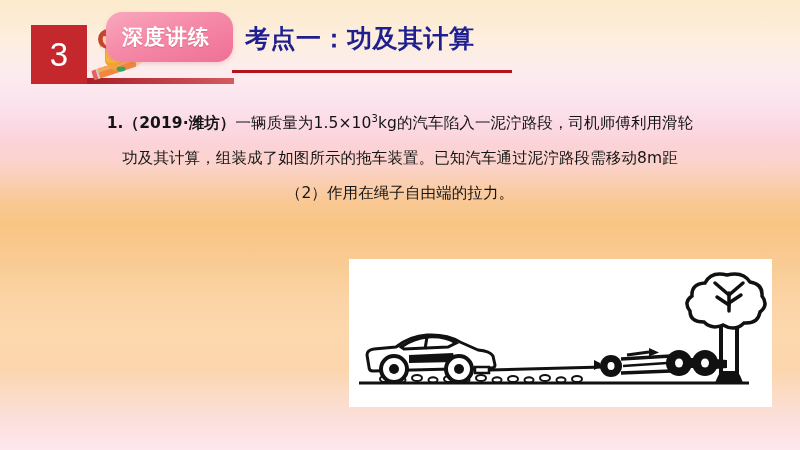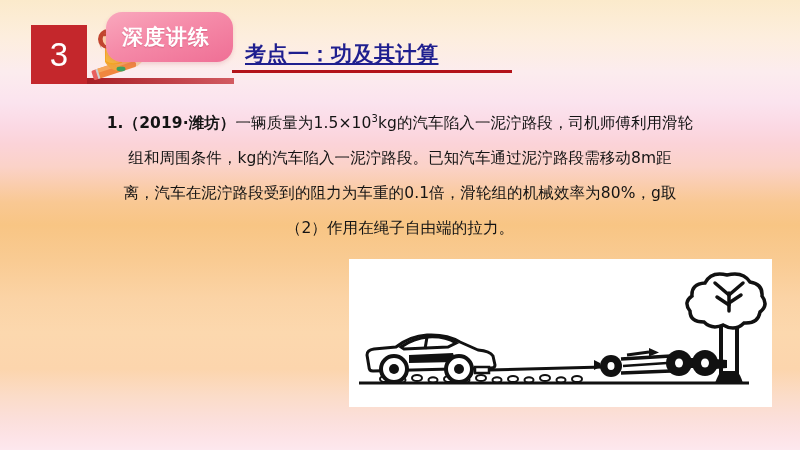--- a/index.html
+++ b/index.html
@@ -104,29 +104,28 @@
     position: absolute;
     left: 88px;
     top: 22px;
     width: 62px;
     height: 62px;
   }
 
   .head-title {
     position: absolute;
     left: 245px;
-    top: 40px;
+    top: 24px;
     color: #1f1f8f;
-    font-size: 21px;
+    font-size: 25px;
     line-height: 29px;
     font-weight: 700;
     font-family: "DejaVu Sans", "Liberation Sans", sans-serif;
     white-space: nowrap;
     letter-spacing: 0.5px;
-    text-decoration: underline;
   }
 
   .head-rule {
     position: absolute;
     left: 232px;
     top: 70px;
     width: 280px;
     height: 3px;
     background: #b3131a;
   }
@@ -219,22 +218,21 @@
     <div class="pink-pill"></div>
     <div class="pill-text">深度讲练</div>
 
     <div class="head-title">考点一：功及其计算</div>
 
     <div class="head-rule"></div>
   </div>
 
   <div class="body-text">
     <p><span class="b">1.（2019·潍坊）</span><span>一辆质量为1.5×10</span><span class="sup">3</span><span>kg的汽车陷入一泥泞路段，司机师傅利用滑轮</span></p>
-    <p>组和周围条件，kg的汽车陷入一泥泞路段。已知汽车通过泥泞路段需移动8m距</p>
-    <p>离，汽车在泥泞路段受到的阻力为车重的0.1倍，滑轮组的机械效率为80%，g取</p>
+    <p>功及其计算，组装成了如图所示的拖车装置。已知汽车通过泥泞路段需移动8m距</p>
     <p>（2）作用在绳子自由端的拉力。</p>
   </div>
 
   <div class="figure-box">
     <svg width="423" height="148" viewBox="0 0 423 148" xmlns="http://www.w3.org/2000/svg">
 
       <line x1="10" y1="124" x2="400" y2="124" stroke="#111" stroke-width="3"></line>
 
       <g fill="none" stroke="#111" stroke-width="2">
         <ellipse cx="36" cy="120" rx="5" ry="3"></ellipse>

